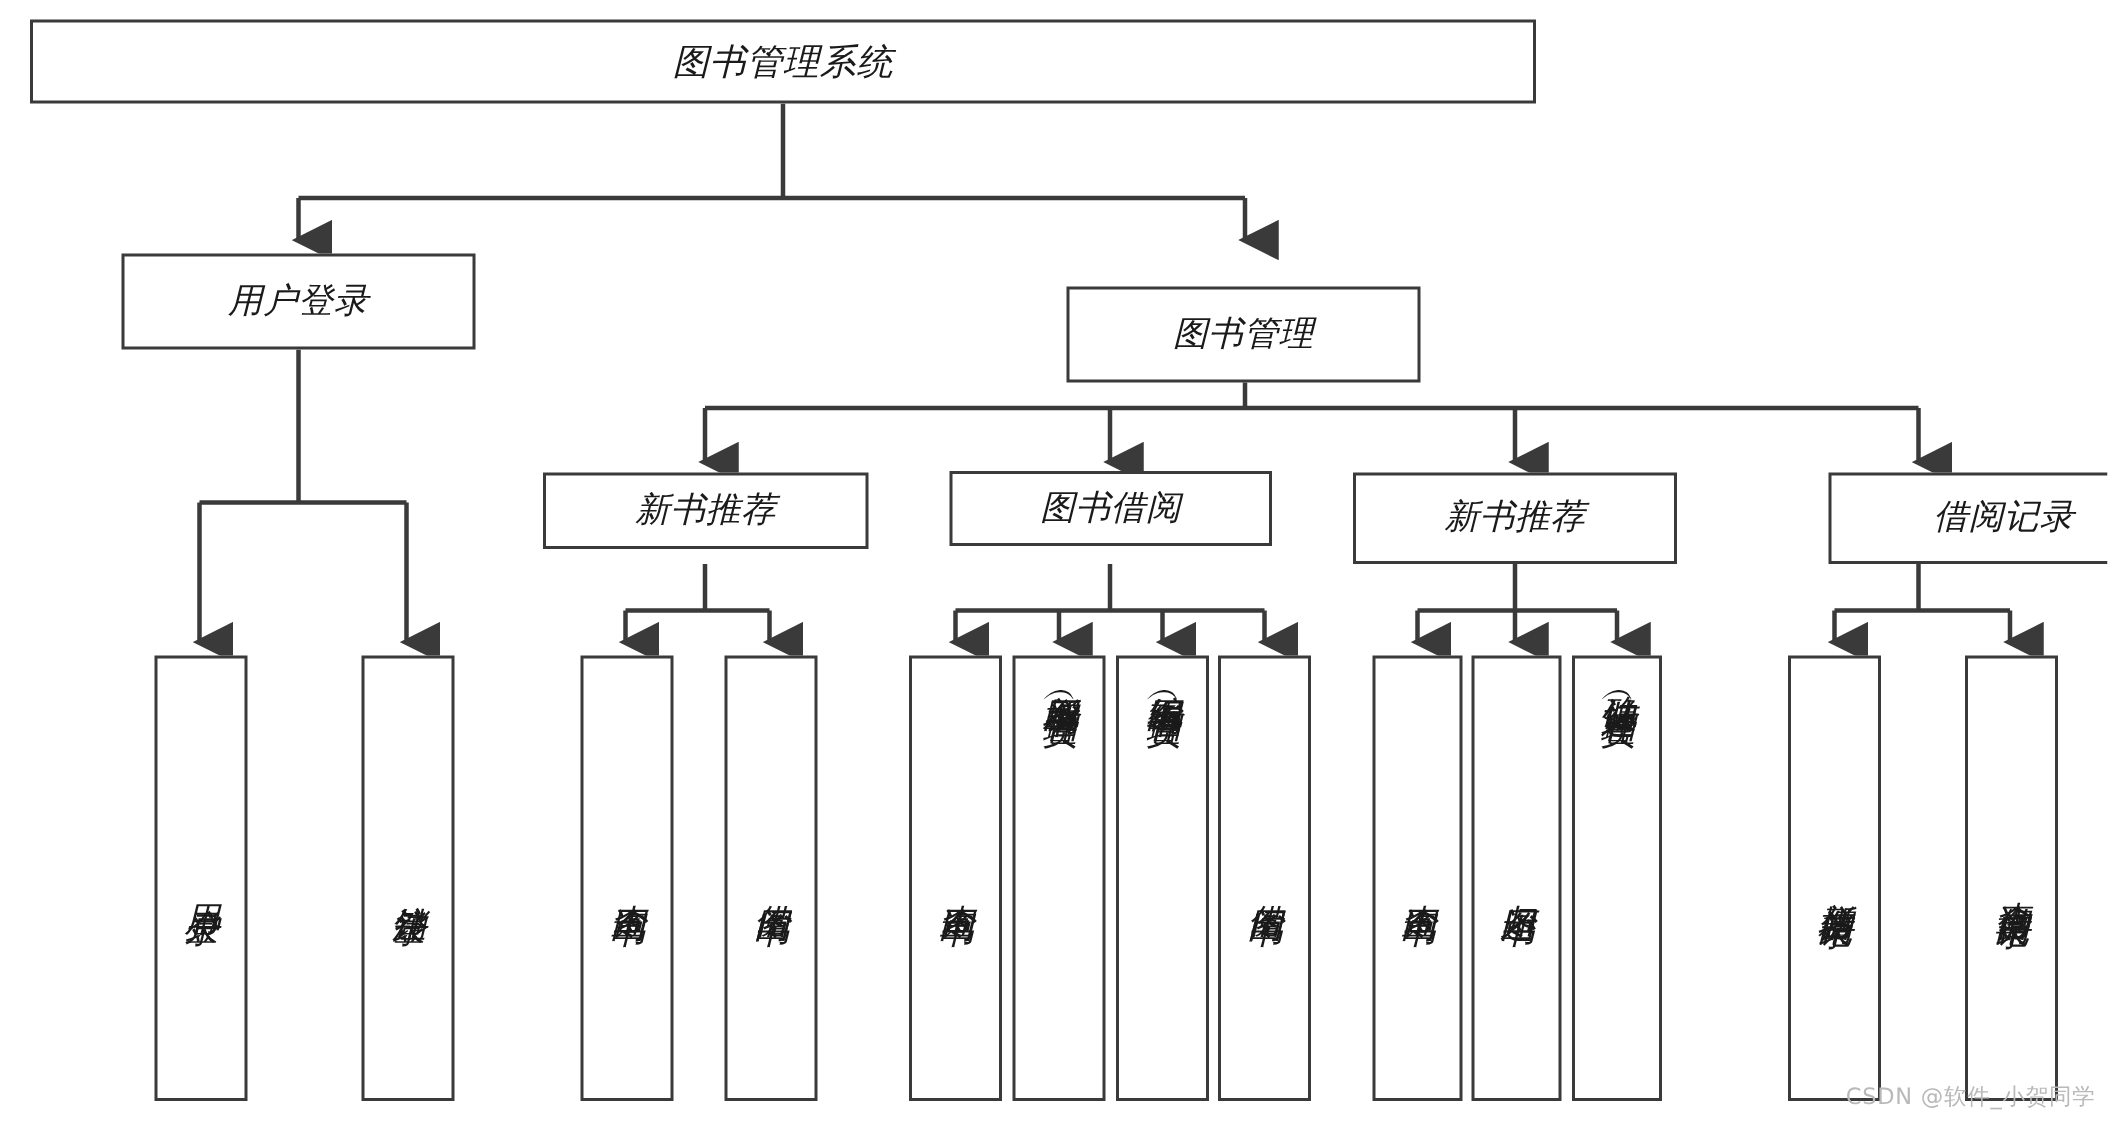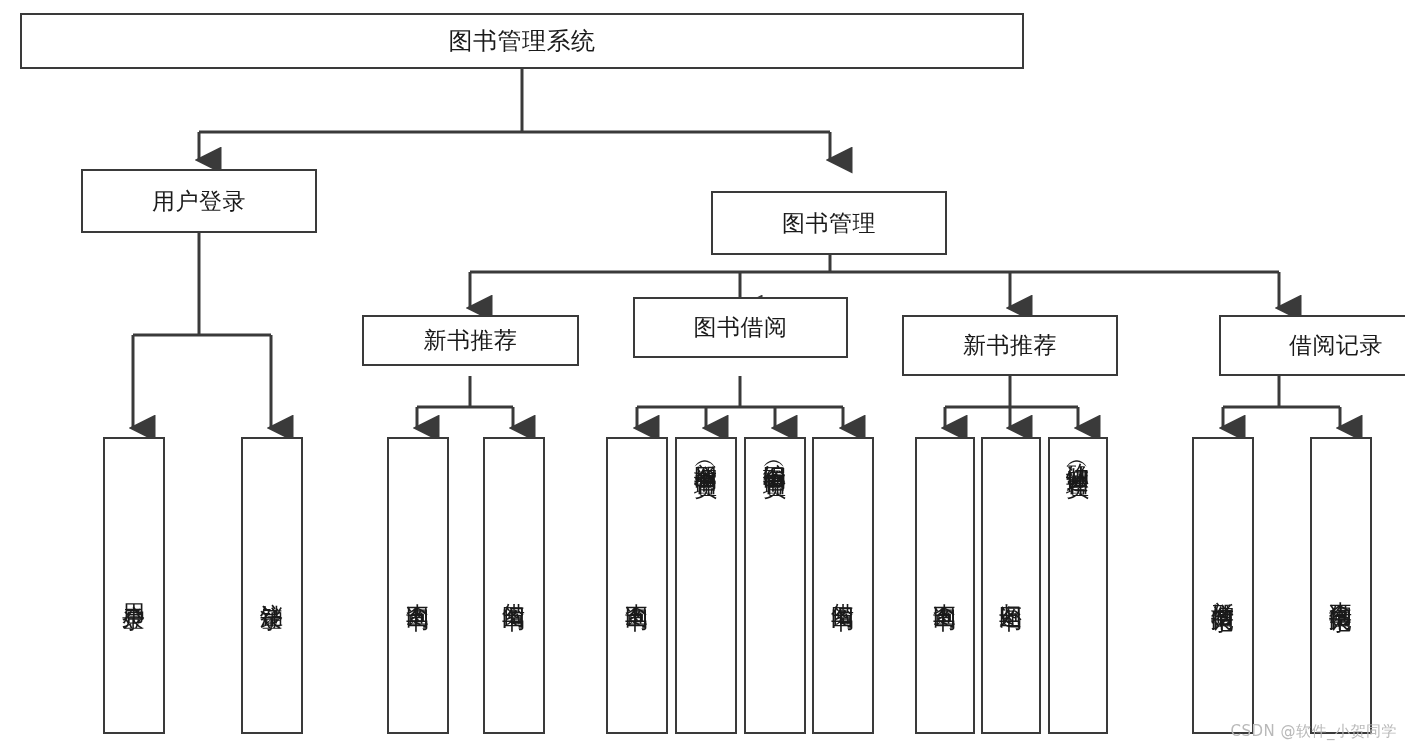--- a/index.html
+++ b/index.html
@@ -33,20 +33,21 @@
     display: flex;
     align-items: center;
     justify-content: center;
     color: #1a1a1a;
   }
   .node-label {
     text-align: left;
     line-height: 1.25;
     letter-spacing: 0.5px;
     white-space: nowrap;
+    font-style: italic;
   }
   .node.horizontal .node-label {
     font-size: 23px;
   }
   .node.root .node-label {
     font-size: 24px;
   }
   .node.vertical {
     align-items: flex-start;
     padding-top: 6px;
@@ -138,21 +139,21 @@
   </div>
 
   <div class="node horizontal" style="left:711px; top:169px; width:236px; height:64px;margin-top:22px;">
     <span class="node-label">图书管理</span>
   </div>
 
   <div class="node horizontal" style="left:362px; top:315px; width:217px; height:51px;">
     <span class="node-label">新书推荐</span>
   </div>
 
-  <div class="node horizontal" style="left:633px; top:297px; width:215px; height:61px;">
+  <div class="node horizontal" style="left:633px; top:314px; width:215px; height:50px;">
     <span class="node-label">图书借阅</span>
   </div>
 
   <div class="node horizontal" style="left:902px; top:315px; width:216px; height:61px;">
     <span class="node-label">新书推荐</span>
   </div>
 
   <div class="node horizontal" style="left:1219px; top:315px; width:234px; height:61px;">
     <span class="node-label">借阅记录</span>
   </div>

